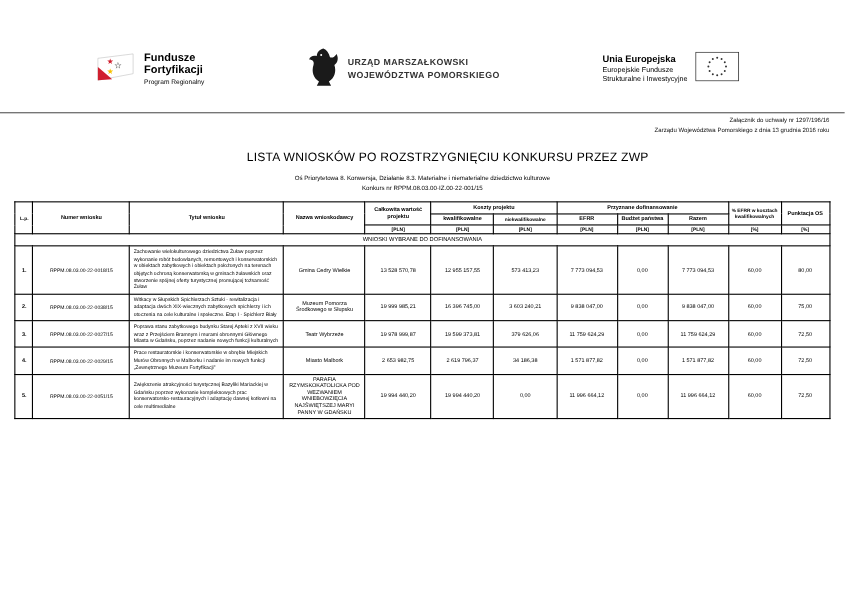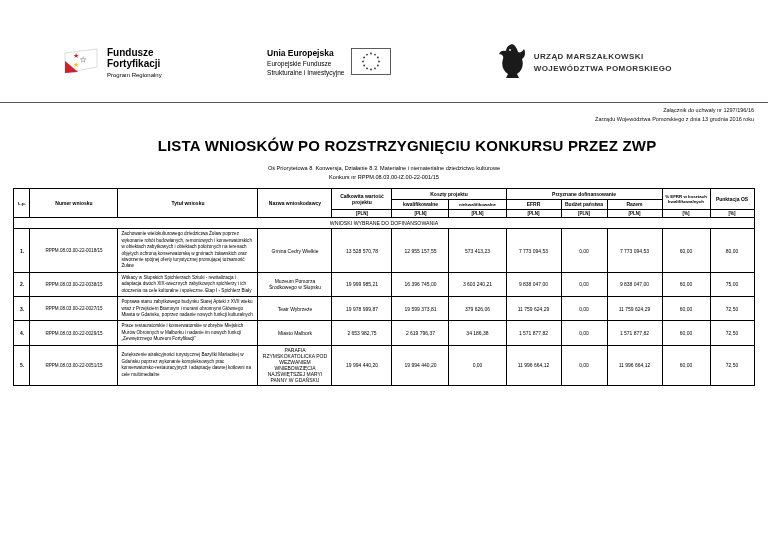--- a/index.html
+++ b/index.html
@@ -1,34 +1,34 @@
 <!DOCTYPE html>
 <html><head>
 <meta charset="utf-8">
 <style>
   * { box-sizing: border-box; margin: 0; padding: 0; }
   html,body { width: 768px; height: 543px; background: #fff; color: #000;
     font-family: "Liberation Sans", sans-serif; overflow: hidden; }
 
   
   .logos { display: flex; align-items: center; justify-content: space-between;
-    padding: 30px 96px 6px 62px; height: 102px; }
+    padding: 30px 96px 6px 86px; height: 102px; }
   .logo { display: flex; align-items: center; gap: 7px; }
   .fe-text .l1 { font-weight: bold; font-size: 10px; line-height: 1.08; }
   .fe-text .l3 { font-size: 6px; margin-top: 2px; }
   .um-text div { font-size: 8px; font-weight: bold; color: #333;
     letter-spacing: 0.4px; line-height: 1.55; }
   .ue-text .l1 { font-weight: bold; font-size: 8.5px; margin-bottom: 2px; }
   .ue-text .l2 { font-size: 6.5px; line-height: 1.35; }
 
   .rule { border: none; border-top: 1px solid #555; }
   .attach { text-align: right; font-size: 5.5px; line-height: 1.6;
     padding: 3px 14px 0 0; color: #111; }
 
-  .title { text-align: center; font-size: 15px; font-weight: bold;
+  .title { text-align: center; font-size: 11px; font-weight: normal;
     margin-top: 13px; letter-spacing: 0.2px; margin-left: 46px; }
   .subtitle { text-align: center; font-size: 5.6px; margin-top: 10px; line-height: 1.6; }
 
   
   table { table-layout: fixed; width: 740px; margin: 7px auto 0;
     border-collapse: collapse; font-size: 5px; }
   th, td { border: 0.6px solid #000; padding: 1.5px 2px; text-align: center;
     vertical-align: middle; overflow: hidden; word-wrap: break-word; }
   thead th { font-weight: bold; font-size: 5px; line-height: 1.3; }
   thead th.unit { font-size: 4.5px; padding: 0.5px 1px; }
@@ -59,20 +59,33 @@
           <polygon points="3,26 3,14 16,25" fill="#d01f2e"></polygon>
           <text x="11" y="11" font-size="7" fill="#d01f2e">★</text>
           <text x="18" y="15" font-size="7" fill="#ffffff" stroke="#444444" stroke-width="0.3">★</text>
           <text x="11" y="20" font-size="7" fill="#f7c200">★</text>
         </svg>
       </span>
       <span class="fe-text">
         <div class="l1">Fundusze</div>
         <div class="l1">Fortyfikacji</div>
         <div class="l3">Program Regionalny</div>
+      </span>
+    </div>
+
+    <div class="logo">
+      <span>
+        <svg width="30" height="38" viewBox="0 0 30 38">
+          <path d="M15,2 C11,3 9,6 9,9 C6,8 3,9 2,12 C5,12 7,14 6,17 C4,23 6,29 11,32 L9,36 L22,36 L20,32 C25,29 27,23 25,17 C28,15 29,11 27,7 C25,10 23,11 21,10 C20,6 18,3 15,2 Z" fill="#1a1a1a"></path>
+          <circle cx="13" cy="8" r="0.9" fill="#ffffff"></circle>
+        </svg>
+      </span>
+      <span class="um-text">
+        <div>URZĄD MARSZAŁKOWSKI</div>
+        <div>WOJEWÓDZTWA POMORSKIEGO</div>
       </span>
     </div>
 
     <div class="logo">
       <span class="ue-text">
         <div class="l1">Unia Europejska</div>
         <div class="l2">Europejskie Fundusze</div>
         <div class="l2">Strukturalne i Inwestycyjne</div>
       </span>
       <span>
@@ -86,33 +99,20 @@
             <circle cx="26.9" cy="17.5" r="0.9"></circle>
               <circle cx="24" cy="20.4" r="0.9"></circle>
             <circle cx="20" cy="21.5" r="0.9"></circle>
               <circle cx="16" cy="20.4" r="0.9"></circle>
             <circle cx="13.1" cy="17.5" r="0.9"></circle>
               <circle cx="12" cy="13.5" r="0.9"></circle>
             <circle cx="13.1" cy="9.5" r="0.9"></circle>
               <circle cx="16" cy="6.6" r="0.9"></circle>
           </g>
         </svg>
-      </span>
-    </div>
-
-    <div class="logo">
-      <span>
-        <svg width="30" height="38" viewBox="0 0 30 38">
-          <path d="M15,2 C11,3 9,6 9,9 C6,8 3,9 2,12 C5,12 7,14 6,17 C4,23 6,29 11,32 L9,36 L22,36 L20,32 C25,29 27,23 25,17 C28,15 29,11 27,7 C25,10 23,11 21,10 C20,6 18,3 15,2 Z" fill="#1a1a1a"></path>
-          <circle cx="13" cy="8" r="0.9" fill="#ffffff"></circle>
-        </svg>
-      </span>
-      <span class="um-text">
-        <div>URZĄD MARSZAŁKOWSKI</div>
-        <div>WOJEWÓDZTWA POMORSKIEGO</div>
       </span>
     </div>
 
   </div>
 
   <hr class="rule">
 
   <div class="attach">
     <div>Załącznik do uchwały nr 1297/196/16</div>
     <div>Zarządu Województwa Pomorskiego z dnia 13 grudnia 2016 roku</div>

